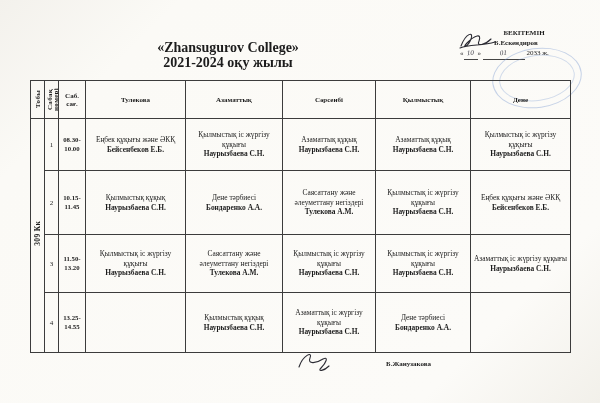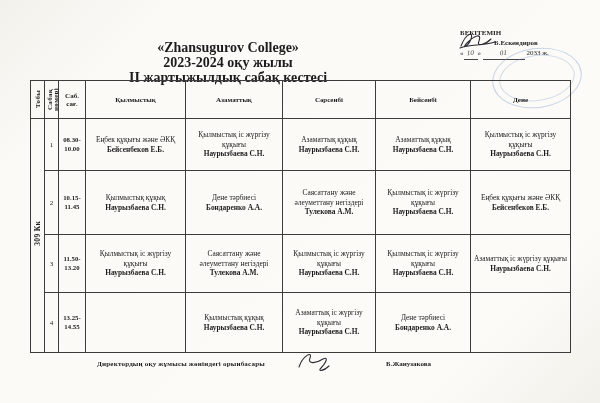--- a/index.html
+++ b/index.html
@@ -19,21 +19,21 @@
   .title {
     position:absolute; left:78px; top:40px; width:300px;
     text-align:center; font-weight:bold;
     font-size:14px; line-height:15px;
   }
   
   .approval {
     position:absolute; left:460px; top:29px; width:128px;
     font-size:7px; line-height:9.5px;
   }
-  .approval .b { font-weight:bold; }
+  .approval .b { font-weight:bold;text-align:center; }
   .approval .name-line { position:relative; padding-left:34px; font-weight:bold;font-family:Liberation Serif, serif; }
   .sig-director { position:absolute; left:-2px; top:-9px; }
   .date-line { margin-top:1px; }
   .hand { font-style:italic; color:#3a3a44; display:inline-block; transform:rotate(-4deg); }
   .uline { display:inline-block; border-bottom:0.8px solid #444; text-align:center; }
   .u1 { width:14px; } .u2 { width:42px; }
   
   .stamp {
     position:absolute; left:492px; top:48px; width:88px; height:58px;
     border:1.4px solid rgba(110,145,205,0.38); border-radius:50%;
@@ -79,22 +79,21 @@
   .sig-footer { position:absolute; left:293px; top:349px; }
   svg.sig path { fill:none; stroke:#2b2b33; stroke-width:1.1; stroke-linecap:round; }
 </style>
 </head>
 <body>
 
 <div class="page">
 
   <div class="title">
     <div>«Zhansugurov College»</div>
-    <div>2023-2024 оқу жылы</div>
-    <div>ІІ жартыжылдық  сабақ кестесі</div>
+    <div>2021-2024 оқу жылы</div>
   </div>
 
   <div class="approval">
     <div class="b">БЕКІТЕМІН</div>
     <div class="name-line">
       <span class="sig-director">
         <svg class="sig" width="40" height="22" viewBox="0 0 40 22">
           <path d="M3,16 C8,3 16,1 13,9 C10,17 3,19 9,13 C17,5 24,3 21,11 C18,17 27,15 33,9 M2,18 C12,14 24,16 37,12"></path>
         </svg>
       </span>
@@ -120,24 +119,24 @@
         <col style="width:97px">
         <col style="width:93px">
       <col style="width:95px">
         <col style="width:100px">
     </colgroup>
     <thead>
       <tr>
         <th class="hdr-rot"><span class="vert">Тобы</span></th>
         <th class="hdr-rot"><span class="vert">Сабақ нөмері</span></th>
         <th>Саб. сағ.</th>
-        <th>Қылмыстық</th>
+        <th>Тулекова</th>
         <th>Азаматтық</th>
         <th>Сәрсенбі</th>
-        <th>Бейсенбі</th>
+        <th>Қылмыстық</th>
         <th>Дене</th>
       </tr>
     </thead>
     <tbody>
       <tr style="height:52px">
         <td rowspan="4"><span class="vert group-label">309 Кк</span></td>
         <td class="no-col">1</td>
         <td class="time-col">08.30-10.00</td>
         <td>
             <div class="subj">Еңбек құқығы және ӘКҚ</div>
@@ -228,21 +227,20 @@
             <div class="teach">Бондаренко А.А.</div>
           </td>
         <td>
             <div class="subj"></div>
             <div class="teach"></div>
           </td>
       </tr>
     </tbody>
   </table>
 
-  <div class="footer-label">Директордың оқу жұмысы жөніндегі орынбасары</div>
   <span class="sig-footer">
     <svg class="sig" width="46" height="26" viewBox="0 0 46 26">
       <path d="M6,18 C10,6 20,2 17,9 C14,16 24,14 30,10 C36,7 33,14 28,19 C24,23 31,22 36,17"></path>
     </svg>
   </span>
   <div class="footer-name">Б.Жанузакова</div>
 
 </div>
 
 </body></html>

